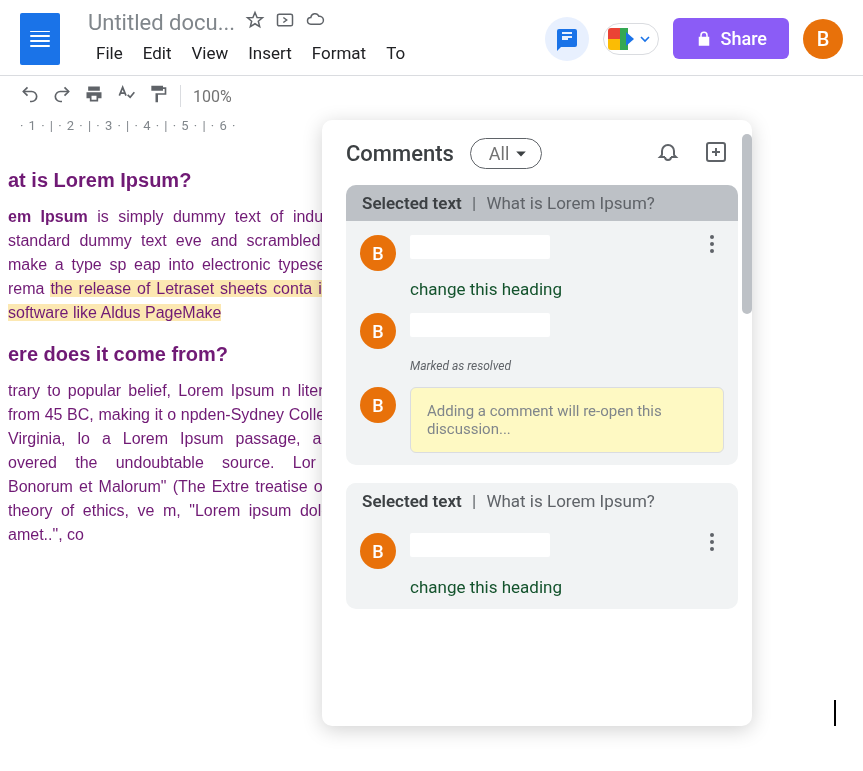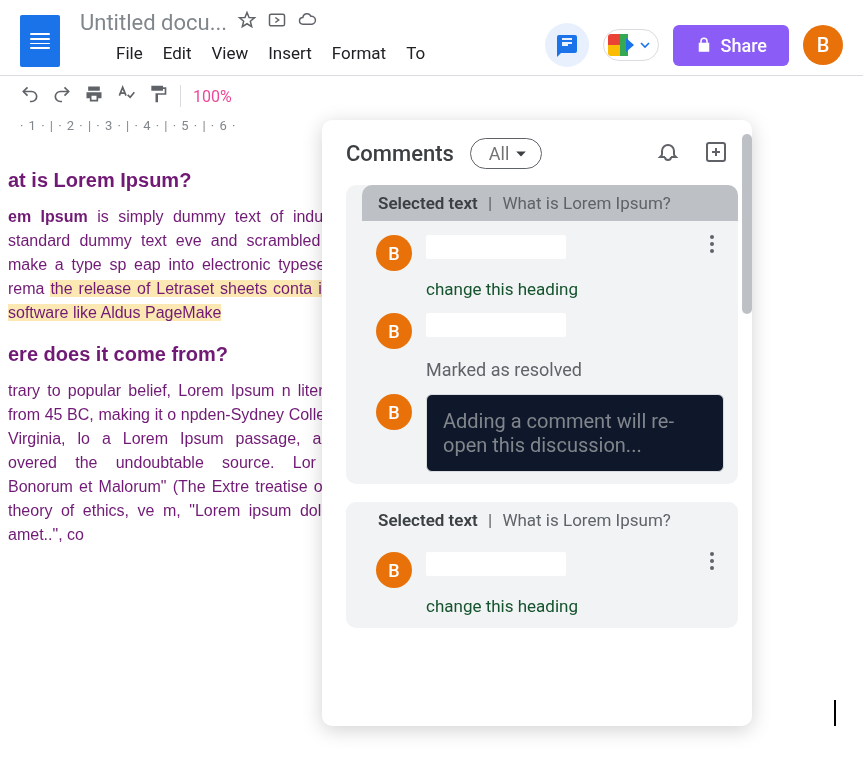--- a/index.html
+++ b/index.html
@@ -8,23 +8,23 @@
     background: #fff;
     width: 863px;
     height: 771px;
     overflow: hidden;
     position: relative;
     color: #202124;
   }
 
   .titlebar {
     display: flex;
-    align-items: flex-end;
+    align-items: center;
     padding: 10px 20px 0 20px;
-    gap: 20px;
+    gap: 28px;
   }
   .doc-icon {
     width: 40px; height: 52px;
     background: #1a73e8;
     border-radius: 2px;
     display: flex;
     align-items: center;
     justify-content: center;
     flex-shrink: 0;
   }
@@ -42,21 +42,20 @@
     white-space: nowrap; overflow: hidden;
   }
   .title-text { color: #80868b; }
   .title-icons { display: flex; gap: 10px; color: #5f6368; }
   .title-icons svg { width: 20px; height: 20px; }
 
   .menubar {
     display: flex; gap: 4px;
     color: #202124; font-size: 17px;
     margin-top: 4px;
-    margin-left: 28px;
   }
   .menubar span { padding: 4px 8px; }
 
   .right-actions {
     display: flex; align-items: center; gap: 14px;
     margin-left: auto;
   }
   .action-circle {
     width: 44px; height: 44px; border-radius: 50%;
     display: flex; align-items: center; justify-content: center;
@@ -89,21 +88,21 @@
 
   .toolbar-wrap {
     border-top: 1px solid #dadce0;
     margin-top: 8px;
     padding: 8px 20px 4px 20px;
     display: flex; align-items: center; gap: 12px;
     color: #5f6368;
   }
   .toolbar-wrap svg { width: 20px; height: 20px; }
   .divider { width:1px; height:22px; background:#dadce0; }
-  .zoom { font-size: 16px; color: #ec4899; }
+  .zoom { font-size: 16px; color: #737373; }
 
   .ruler {
     margin: 6px 0 0 20px;
     font-size: 13px; color: #80868b; letter-spacing: 1px;
     white-space: nowrap;
   }
 
   .doc {
     padding: 18px 0 40px 8px;
     font-family: Arial, sans-serif;
@@ -151,21 +150,20 @@
 
   .threads {
     flex: 1; overflow-y: auto;
     padding: 0 14px 10px 24px;
   }
   .thread {
     background: #f1f3f4;
     border-radius: 10px;
     margin-bottom: 18px;
     padding-bottom: 12px;
-    padding-left: 16px;
   }
   .thread.sel .sel-bar {
     background: #bdc1c6;
   }
   .sel-bar {
     background: #f1f3f4;
     border-top-left-radius: 10px;
     border-top-right-radius: 10px;
     padding: 8px 16px;
     font-size: 17px;
@@ -190,38 +188,38 @@
   .c-name {
     width: 140px; height: 24px;
     background: #fff; border-radius: 2px;
   }
   .c-text {
     font-size: 17px; color:#14532d;
     padding-left: 64px;
     margin-top: 4px;
   }
   .resolved {
-    color:#5f6368;
-    padding-left: 64px; margin-top: 6px; font-size:18px;
+    font-style: italic; color:#5f6368;
+    padding-left: 64px; margin-top: 6px; font-size:12px;
   }
   .more-dots {
     margin-left: auto; color:#5f6368;
     width:24px; display:flex; flex-direction:column; gap:3px; align-items:center; justify-content:center;
   }
   .more-dots span { width:4px; height:4px; border-radius:50%; background:#5f6368; }
 
   .reply-wrap {
     display:flex; gap:14px; padding: 14px 14px 0 14px;
     align-items:flex-start;
   }
   .reply-input {
     flex:1;
-    background:#0f172a; border:1px solid #dadce0; border-radius:6px;
+    background:#fef9c3; border:1px solid #dadce0; border-radius:6px;
     padding: 14px 16px;
-    font-size: 20px; color:#80868b;
+    font-size: 15px; color:#80868b;
     min-height: 60px;
   }
 
   .sb {
     position:absolute; right:0; top:14px;
     width:10px; height:180px; background:#bdc1c6; border-radius:5px;
   }
 
   .cursor {
     position:absolute; left: 834px; top: 700px;

